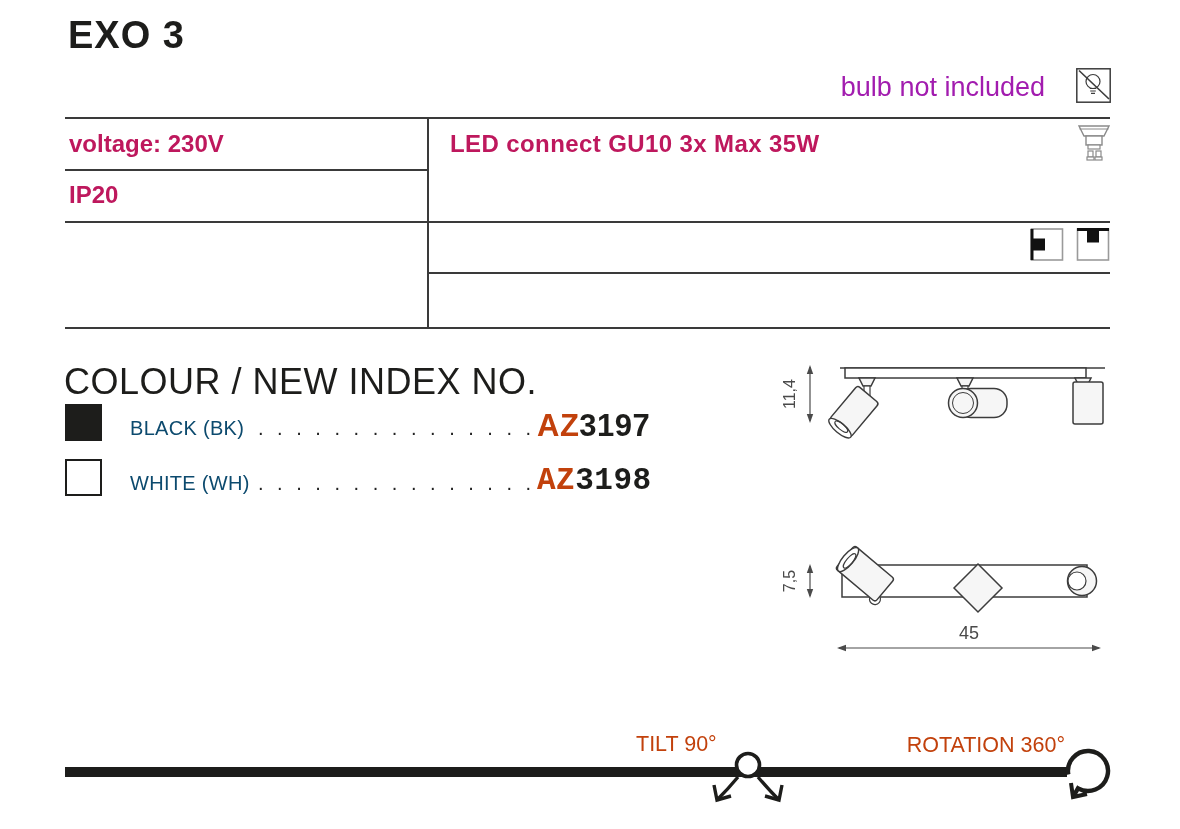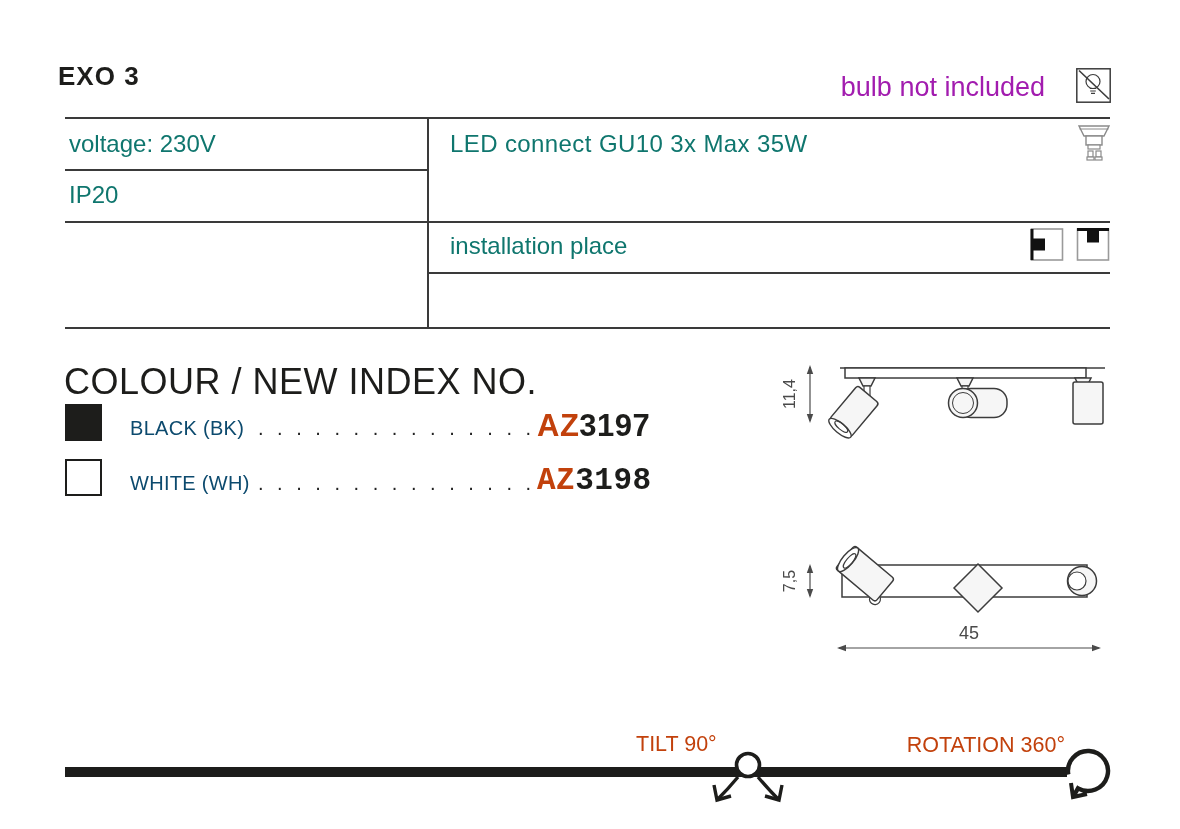--- a/index.html
+++ b/index.html
@@ -4,24 +4,24 @@
 <style>
   html,body { margin:0; padding:0; background:#fff; }
   .sheet {
     position:relative; width:1180px; height:829px; background:#ffffff;
     font-family:"Liberation Sans", sans-serif; color:#1d1d1b; overflow:hidden;
   }
   .abs { position:absolute; }
   .hline { position:absolute; height:1.5px; background:#3a3a3a; }
   .vline { position:absolute; width:1.5px; background:#3a3a3a; }
 
-  .page-title { left:58px; top:14px; font-size:26px; font-weight:700; letter-spacing:1px;margin-top:47px; }
+  .page-title { left:68px; top:14px; font-size:38px; font-weight:700; letter-spacing:1px; }
   .bulb-note { left:600px; top:72px; width:445px; text-align:right; font-size:27px; color:#a21caf; }
 
-  .cell { font-size:24px; color:#0f766e; }
+  .cell { font-size:24px; color:#be185d;font-weight:bold; }
   .cell-voltage { left:69px;  top:130px; }
   .cell-ip      { left:69px;  top:181px; }
   .cell-lamp    { left:450px; top:130px; letter-spacing:0.4px; }
   .cell-install { left:450px; top:232px; }
 
   .colour-heading { left:64px; top:361px; font-size:36px; letter-spacing:0.5px; }
   .swatch { position:absolute; width:37px; height:37px; box-sizing:border-box; }
   .swatch-black { left:65px; top:404px; background:#1d1d1b; }
   .swatch-white { left:65px; top:459px; background:#ffffff; border:2px solid #1d1d1b; }
   .colour-label { position:absolute; font-size:20px; letter-spacing:0.3px; color:#0c4a6e; }
@@ -58,21 +58,20 @@
   <div class="hline" style="left:65px; top:117px; width:1045px;"></div>
   <div class="hline" style="left:65px; top:169px; width:362px;"></div>
   <div class="hline" style="left:65px; top:221px; width:1045px;"></div>
   <div class="hline" style="left:427px; top:272px; width:683px;"></div>
   <div class="hline" style="left:65px; top:327px; width:1045px;"></div>
   <div class="vline" style="left:427px; top:117px; height:211px;"></div>
 
   <div class="abs cell cell-voltage">voltage: 230V</div>
   <div class="abs cell cell-ip">IP20</div>
   <div class="abs cell cell-lamp">LED connect GU10 3x Max 35W</div>
-  <div class="abs cell cell-install">installation place</div>
 
   <svg class="abs" style="left:1077px; top:124px;" width="34" height="40" viewBox="0 0 34 40">
     <path d="M2 2 H32 L27 12 H7 Z" fill="#fff" stroke="#8a8a8a" stroke-width="1.4"></path>
     <line x1="2.5" y1="5" x2="31.5" y2="5" stroke="#8a8a8a" stroke-width="1"></line>
     <rect x="9" y="12" width="16" height="9" fill="#fff" stroke="#8a8a8a" stroke-width="1.4"></rect>
     <rect x="11" y="21" width="12" height="4" fill="#fff" stroke="#8a8a8a" stroke-width="1.2"></rect>
     <rect x="11" y="27" width="5" height="6" fill="#fff" stroke="#8a8a8a" stroke-width="1.2"></rect>
     <rect x="19" y="27" width="5" height="6" fill="#fff" stroke="#8a8a8a" stroke-width="1.2"></rect>
     <rect x="10" y="33" width="7" height="3" fill="#fff" stroke="#8a8a8a" stroke-width="1.2"></rect>
     <rect x="18" y="33" width="7" height="3" fill="#fff" stroke="#8a8a8a" stroke-width="1.2"></rect>

